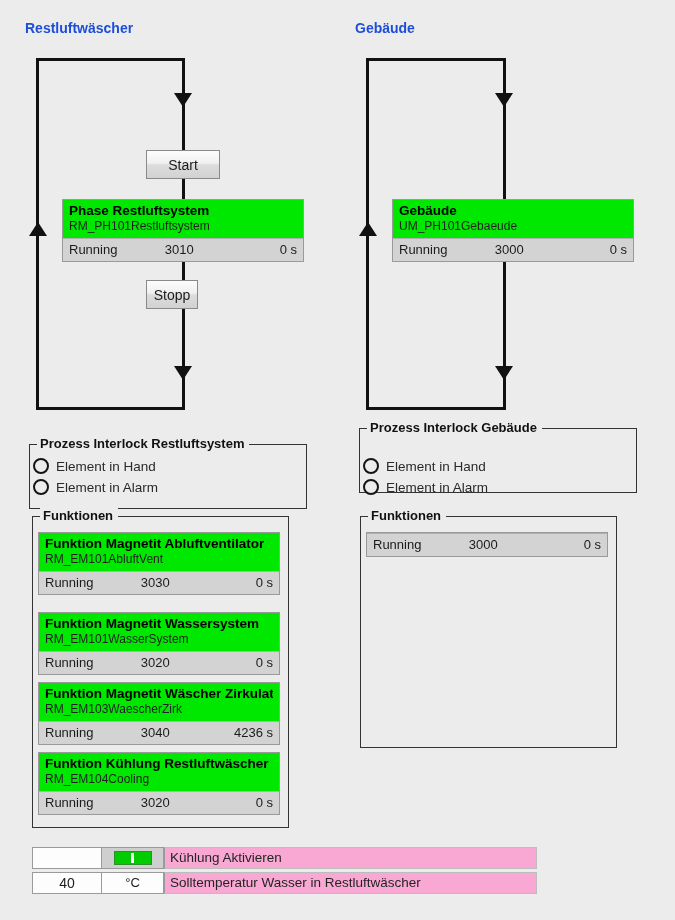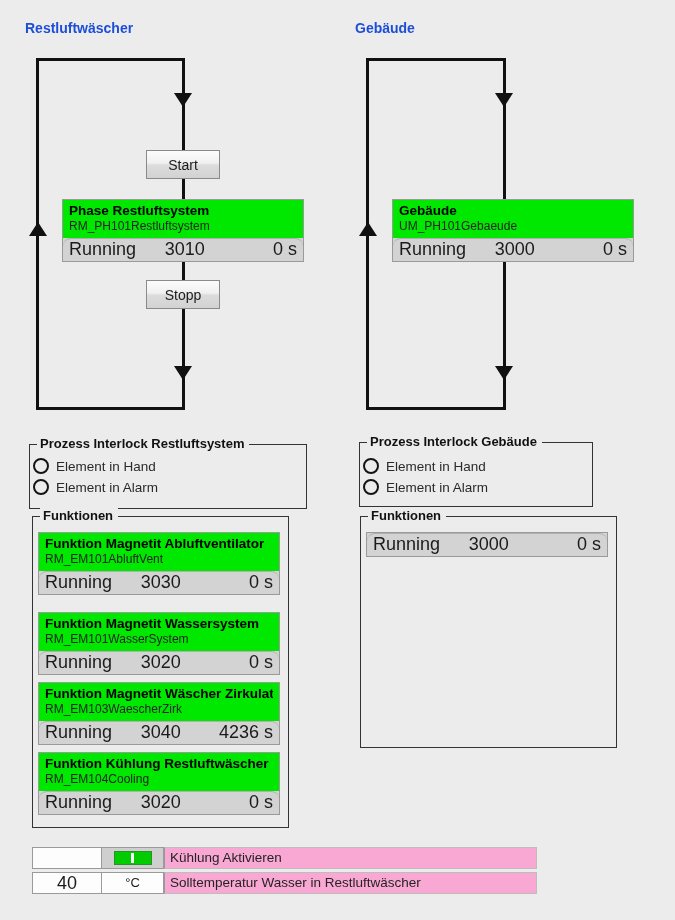--- a/index.html
+++ b/index.html
@@ -84,25 +84,24 @@
     font-size: 12px;
     color: #222;
     white-space: nowrap;
     line-height: 15px;
     overflow: hidden;
   }
   .sb-status {
     display: flex;
     background: #d3d3d3;
     border-top: 1px solid #b0b0b0;
-    font-size: 18px;
+    font-size: 13px;
     color: #1b1b1b;
     line-height: 19px;
     padding: 1px 6px 2px 6px;
-    border-radius: 8px;
   }
   .sb-st-state { flex: 0 0 42%; text-align: left; }
   .sb-st-num   { flex: 0 0 30%; text-align: left; }
   .sb-st-time  { flex: 1 1 auto; text-align: right; }
 
   
   .groupbox {
     position: absolute;
     box-sizing: border-box;
     border: 1px solid #333;
@@ -146,21 +145,21 @@
     position: absolute;
     display: flex;
     height: 22px;
     align-items: stretch;
   }
   .pr-value {
     width: 70px;
     background: #fdfdfd;
     border: 1px solid #9a9a9a;
     box-sizing: border-box;
-    font-size: 18px;
+    font-size: 14px;
     color: #1b1b1b;
     text-align: center;
     line-height: 20px;
   }
   .pr-unit {
     width: 62px;
     background: #fdfdfd;
     border: 1px solid #9a9a9a;
     border-left: none;
     box-sizing: border-box;
@@ -230,21 +229,21 @@
 
   <div class="flow-line" style="left:182px; top:259px; width:3px; height:21px;"></div>
 
   <div class="flow-line" style="left:182px; top:308px; width:3px; height:102px;"></div>
   <div class="flow-arrow-down" style="left:174px; top:366px;"></div>
 
   <div class="flow-arrow-up" style="left:29px; top:222px;"></div>
 
   <div class="btn" style="left:146px; top:150px; width:74px; height:29px;">Start</div>
 
-  <div class="btn" style="left:146px; top:280px; width:74px; height:29px;">Stopp</div>
+  <div class="btn" style="left:146px; top:280px; width:52px; height:29px;">Stopp</div>
 
   <div class="state-block" style="left:62px; top:199px; width:242px;">
     <div class="sb-head">
       <div class="sb-title">Phase Restluftsystem</div>
       <div class="sb-tag">RM_PH101Restluftsystem</div>
     </div>
     <div class="sb-status">
       <span class="sb-st-state">Running</span>
       <span class="sb-st-num">3010</span>
       <span class="sb-st-time">0 s</span>
@@ -280,21 +279,21 @@
 </div>
 <div class="ind-row" style="left:33px; top:458px;">
   <span class="led"></span>
   <span class="ind-label">Element in Hand</span>
 </div>
 <div class="ind-row" style="left:33px; top:479px;">
   <span class="led"></span>
   <span class="ind-label">Element in Alarm</span>
 </div>
 
-<div class="groupbox" style="left:359px; top:442px; width:234px; height:65px;">
+<div class="groupbox" style="left:359px; top:428px; width:278px; height:65px;">
   <div class="gb-legend">Prozess Interlock Gebäude</div>
 </div>
 <div class="ind-row" style="left:363px; top:458px;">
   <span class="led"></span>
   <span class="ind-label">Element in Hand</span>
 </div>
 <div class="ind-row" style="left:363px; top:479px;">
   <span class="led"></span>
   <span class="ind-label">Element in Alarm</span>
 </div>

